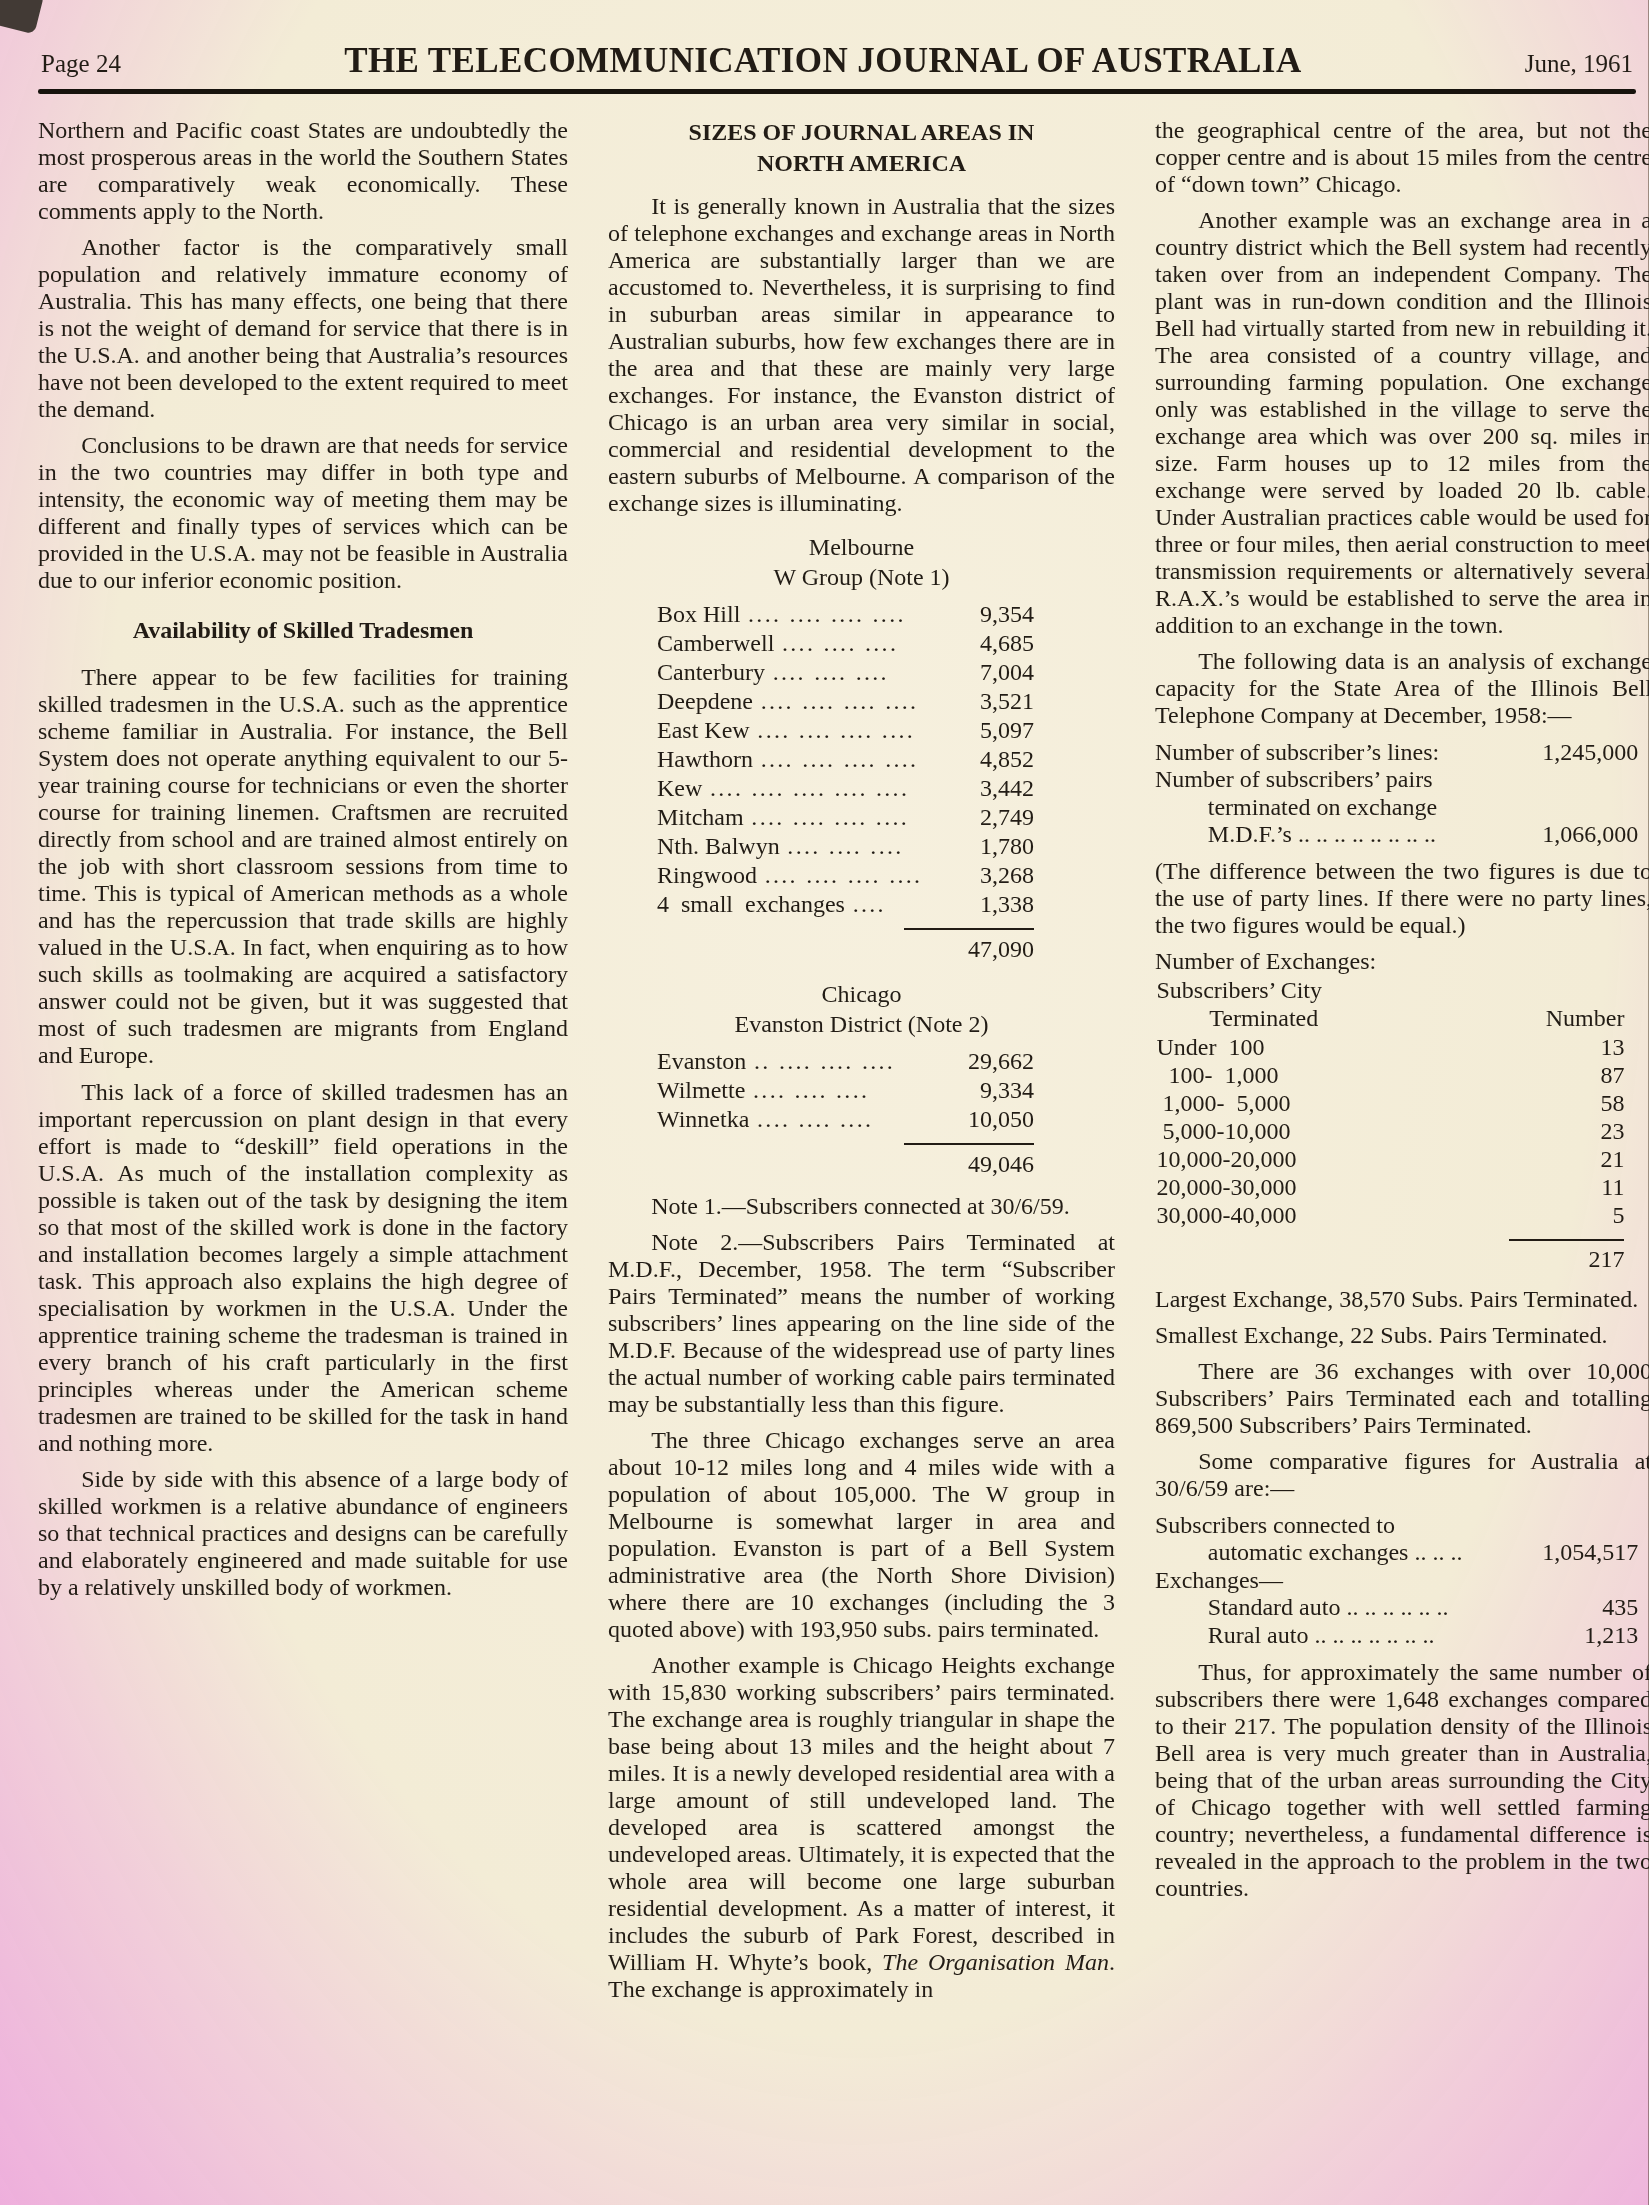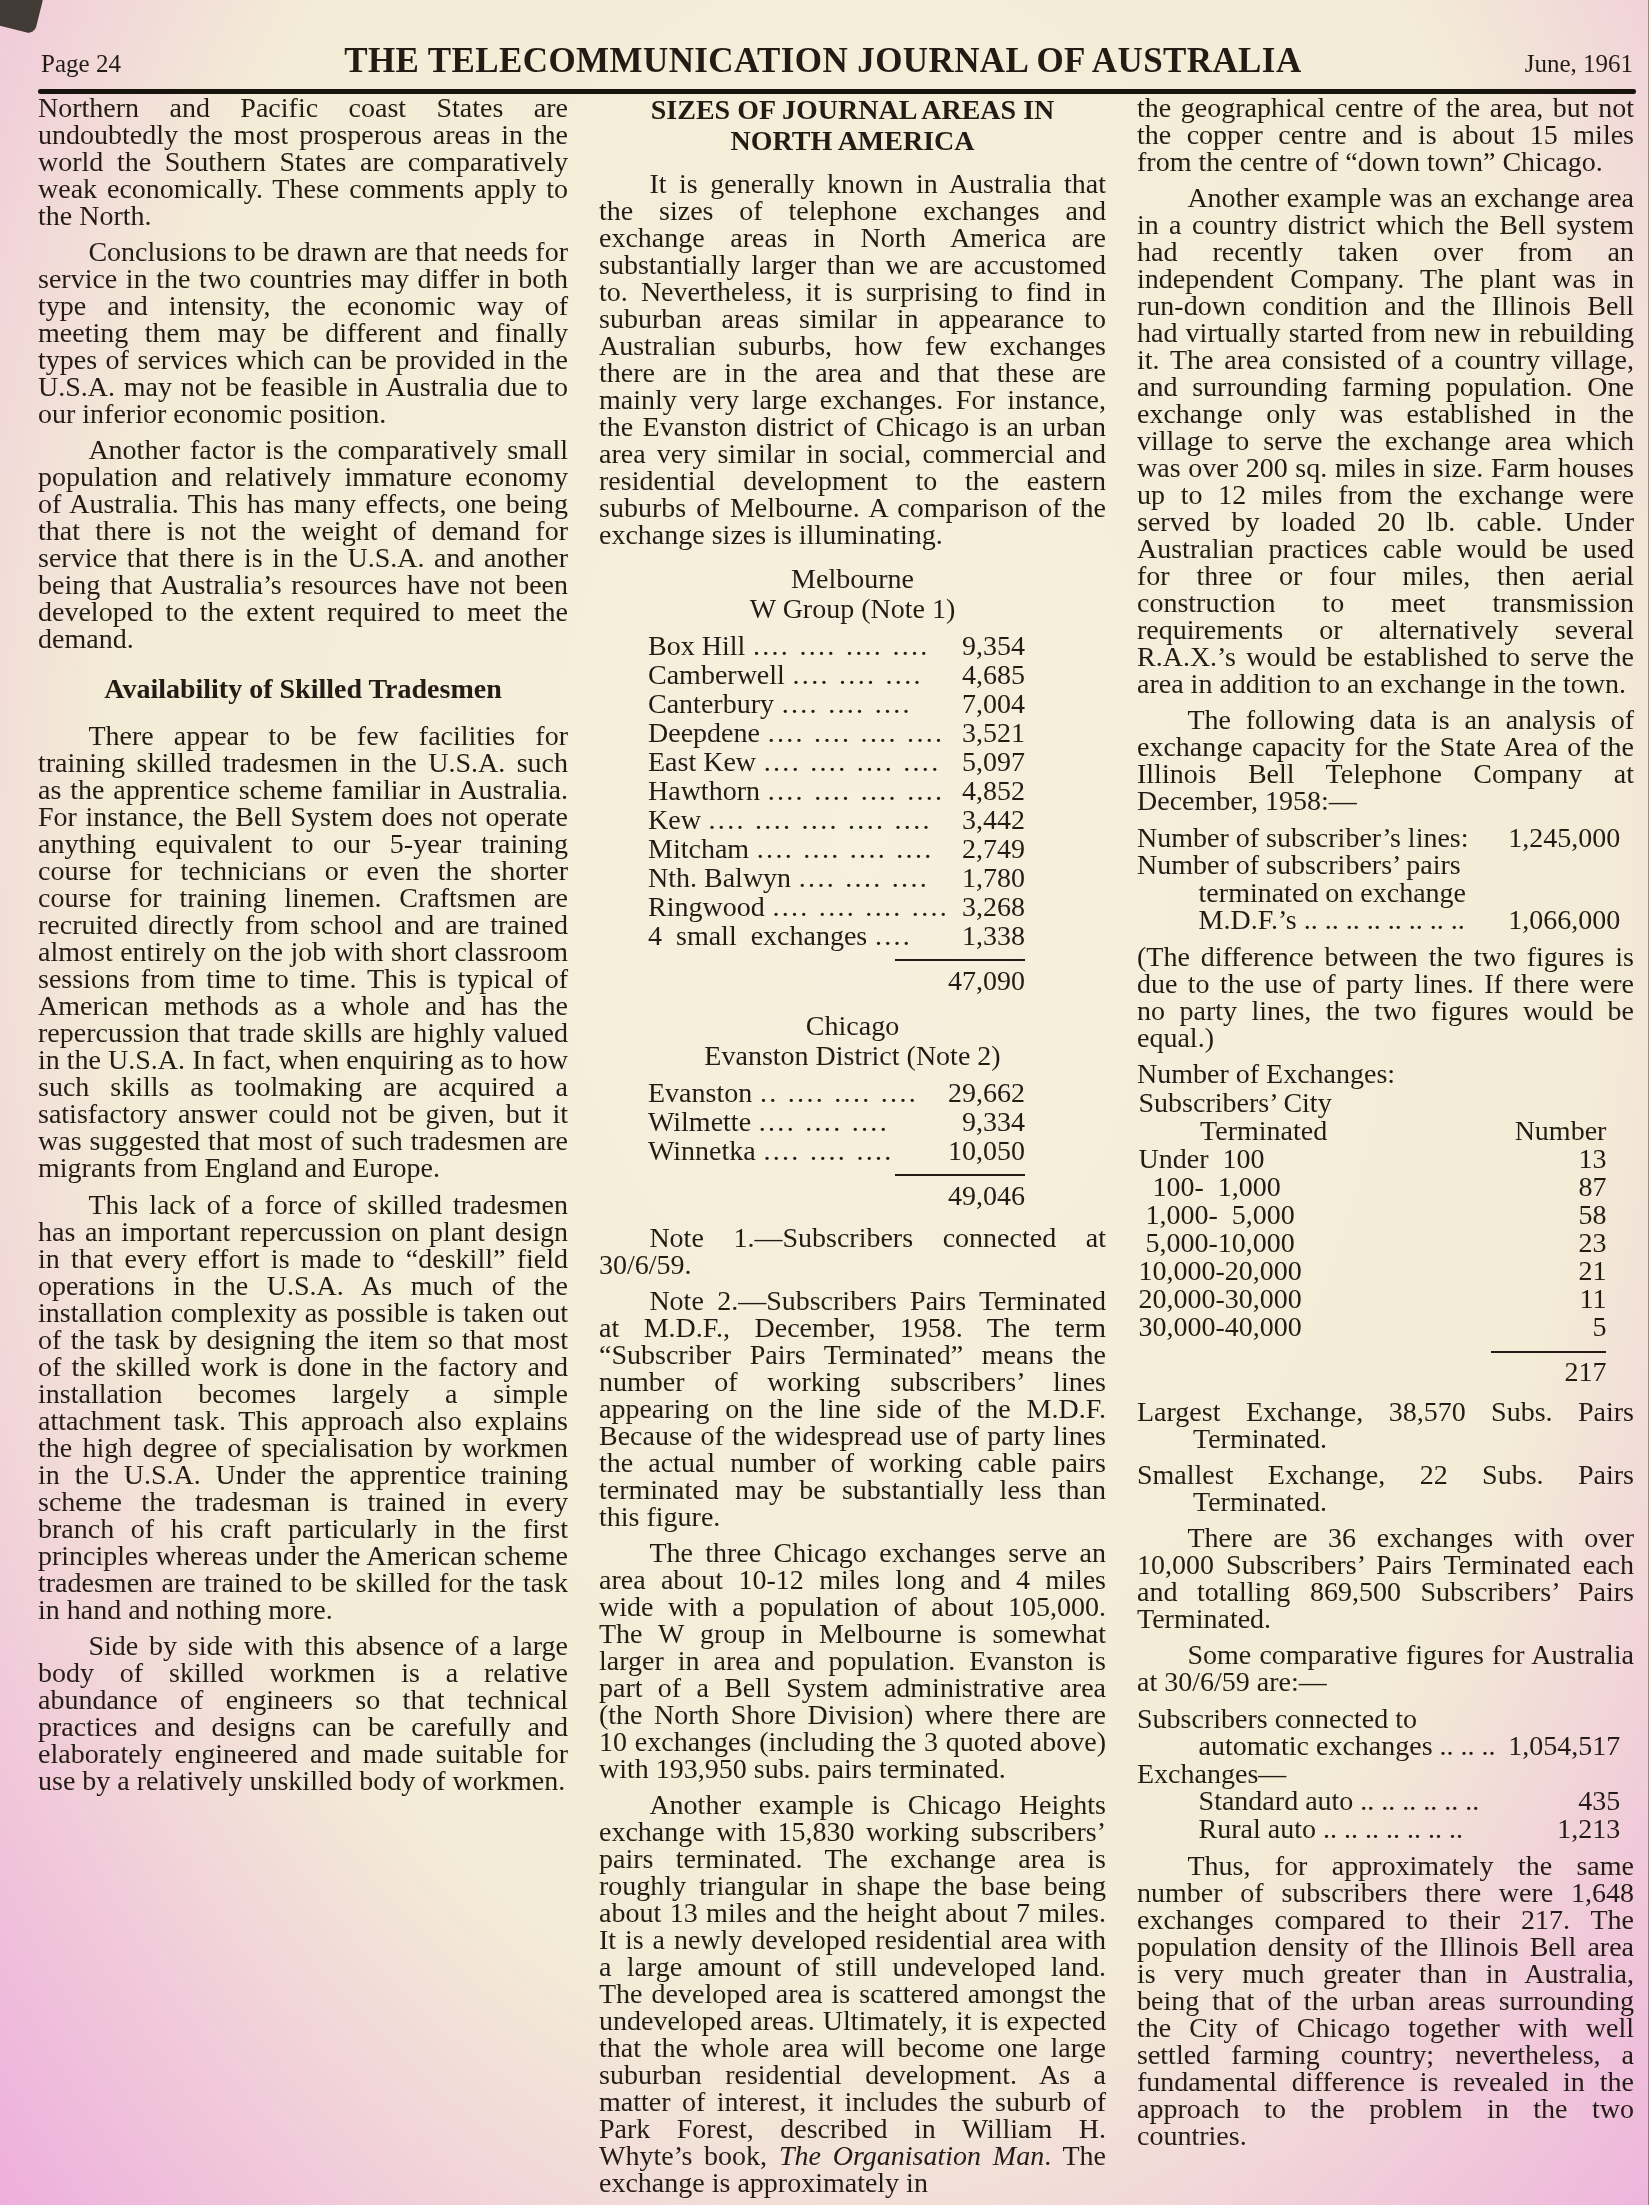--- a/index.html
+++ b/index.html
@@ -11,22 +11,22 @@
     color:#221c15;
   }
   .edge-right{position:absolute;top:0;right:0;width:2.3px;height:100%;background:rgba(72,60,40,.5);}
   .corner-mark{position:absolute;top:-12.3px;left:-9.2px;width:49px;height:41px;background:#2f2a22;transform:rotate(14deg);border-radius:7.7px;opacity:.9;}
   .page-inner{position:absolute;left:38px;right:13.8px;top:26px;}
   .hdr{display:flex;align-items:baseline;justify-content:space-between;padding:0 3.1px;}
   .hdr-page{font-size:25px;margin-top:24px;}
   .hdr-title{font-size:35px;font-weight:bold;letter-spacing:0.4px;}
   .hdr-date{font-size:25px;}
   .hdr-rule{height:5.4px;background:#17130d;margin-top:7.7px;border-radius:2.3px;}
-  .cols{display:grid;grid-template-columns:530px 507px 497px;column-gap:31px;
-        font-size:28px;line-height:27px;text-align:justify;}
+  .cols{display:grid;grid-template-columns:530px 507px 497px;column-gap:40px;margin-top:23px;
+        font-size:24px;line-height:27px;text-align:justify;}
   p{margin:0 0 9.2px 0;text-indent:1.8em;}
   p.noindent{text-indent:0;}
   .sec-head{font-weight:bold;text-align:center;text-indent:0;margin:23px 0 20px 0;}
   .col2-head{font-weight:bold;text-align:center;text-indent:0;line-height:31px;margin:0 0 13.8px 0;}
   .center{text-align:center;text-indent:0;margin:0 0 3.1px 0;}
   .tbl-title{margin-top:17px;}
   .tbl{margin:9.2px 81px 6.1px 49px;}
   .trow{display:flex;align-items:baseline;line-height:29px;}
   .trow .nm{white-space:pre;}
   .trow .ld{flex:1;overflow:hidden;white-space:nowrap;margin:0 7.7px;letter-spacing:2.3px;}
@@ -59,22 +59,22 @@
     <span class="hdr-page">Page 24</span>
     <span class="hdr-title">THE TELECOMMUNICATION JOURNAL OF AUSTRALIA</span>
     <span class="hdr-date">June, 1961</span>
   </div>
   <div class="hdr-rule"></div>
 
   <div class="cols">
 
     <div>
       <p class="noindent">Northern and Pacific coast States are undoubtedly the most prosperous areas in the world the Southern States are comparatively weak economically.  These comments apply to the North.</p>
+      <p>Another factor is the comparatively small population and relatively immature economy of Australia.  This has many effects, one being that there is not the weight of demand for service that there is in the U.S.A. and another being that Australia’s resources have not been developed to the extent required to meet the demand.</p>
       <p>Conclusions to be drawn are that needs for service in the two countries may differ in both type and intensity, the economic way of meeting them may be different and finally types of services which can be provided in the U.S.A. may not be feasible in Australia due to our inferior economic position.</p>
-      <p>Another factor is the comparatively small population and relatively immature economy of Australia.  This has many effects, one being that there is not the weight of demand for service that there is in the U.S.A. and another being that Australia’s resources have not been developed to the extent required to meet the demand.</p>
       <p class="sec-head">Availability of Skilled Tradesmen</p>
       <p>There appear to be few facilities for training skilled tradesmen in the U.S.A. such as the apprentice scheme familiar in Australia. For instance, the Bell System does not operate anything equivalent to our 5-year training course for technicians or even the shorter course for training linemen.  Craftsmen are recruited directly from school and are trained almost entirely on the job with short classroom sessions from time to time. This is typical of American methods as a whole and has the repercussion that trade skills are highly valued in the U.S.A. In fact, when enquiring as to how such skills as toolmaking are acquired a satisfactory answer could not be given, but it was suggested that most of such tradesmen are migrants from England and Europe.</p>
       <p>This lack of a force of skilled tradesmen has an important repercussion on plant design in that every effort is made to “deskill” field operations in the U.S.A. As much of the installation complexity as possible is taken out of the task by designing the item so that most of the skilled work is done in the factory and installation becomes largely a simple attachment task.  This approach also explains the high degree of specialisation by workmen in the U.S.A. Under the apprentice training scheme the tradesman is trained in every branch of his craft particularly in the first principles whereas under the American scheme tradesmen are trained to be skilled for the task in hand and nothing more.</p>
       <p>Side by side with this absence of a large body of skilled workmen is a relative abundance of engineers so that technical practices and designs can be carefully and elaborately engineered and made suitable for use by a relatively unskilled body of workmen.</p>
     </div>
 
     <div>
       <div class="col2-head">
         <div>SIZES OF JOURNAL AREAS IN</div>
         <div>NORTH AMERICA</div>

